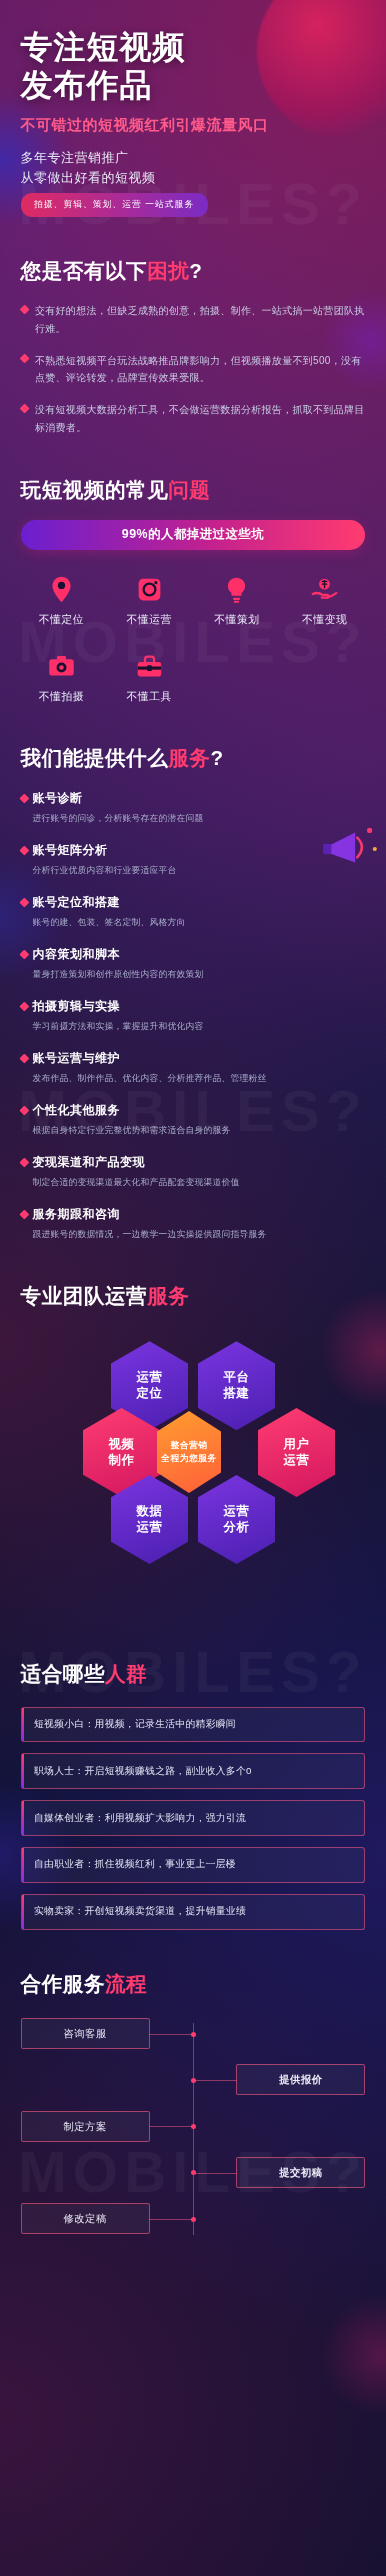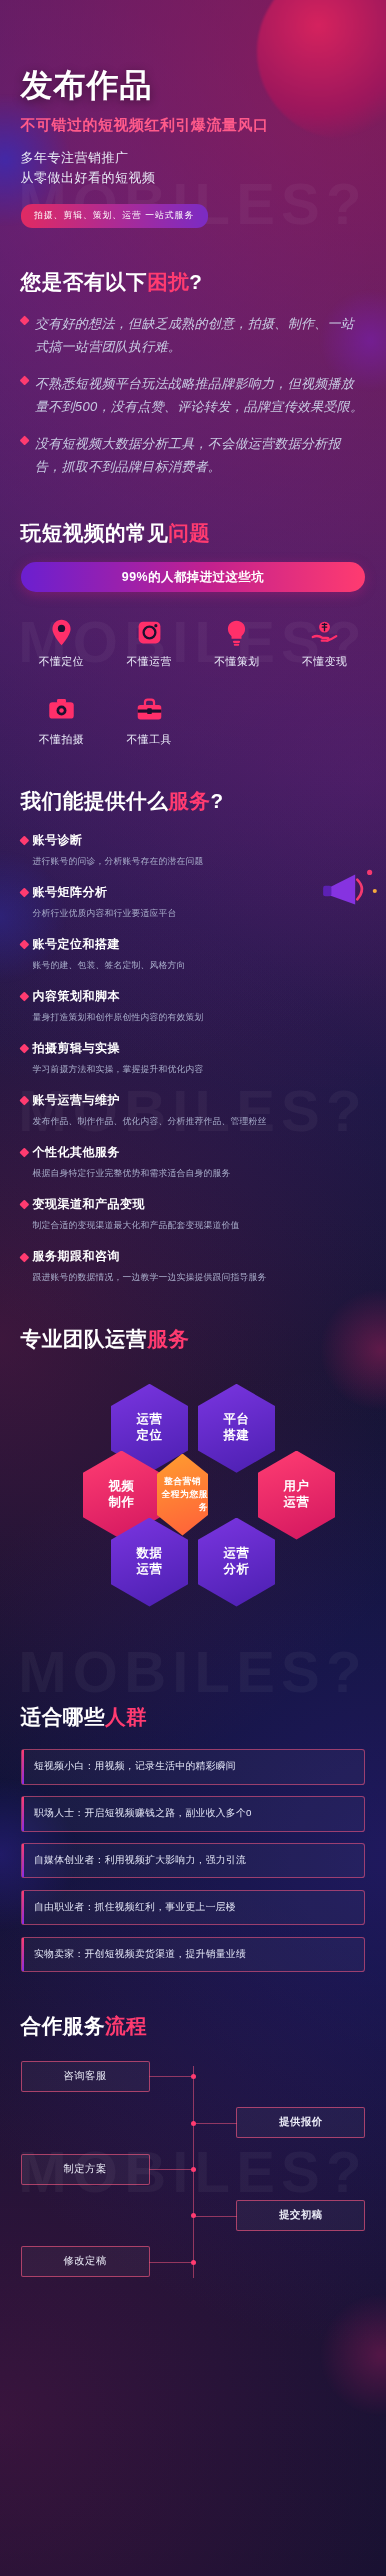--- a/index.html
+++ b/index.html
@@ -52,40 +52,40 @@
   .hero { padding: 29px 20.6px 0 20.6px; }
   .hero h1 {
     font-size: 32px; line-height: 1.18; color: #ffffff; font-weight: bold;
     letter-spacing: 1px; text-shadow: 0 2.1px 9.3px rgba(0,0,0,.45);
   }
   .hero-sub {
     margin-top: 11.3px; font-size: 15px; color: #ff5a8a; letter-spacing: 0.5px; font-weight: bold;
   }
   .hero-desc { margin-top: 13.4px; font-size: 13px; line-height: 1.55; color: #e7e9f5; letter-spacing: 0.5px; }
   .hero-tag {
-    display: inline-block; margin-top: 16px; padding: 5.7px 13.4px; border-radius: 11.3px;
+    display: inline-block; margin-top: 5px; padding: 5.7px 13.4px; border-radius: 11.3px;
     background: linear-gradient(90deg, #e02a63 0%, #7b2bc4 100%);
     color: #fff; font-size: 8.8px; letter-spacing: 1px;
   }
 
   
   .sec-title { padding: 0 20.6px; margin-top: 40px; }
   .sec-title .t {
     font-size: 20.6px; font-weight: bold; color: #fff; letter-spacing: 0.5px;
   }
   .sec-title .t .hl { color: #ff3b70; }
 
   
   .bullets { padding: 0 20.6px; margin-top: 17.5px; }
   .bullet { display: flex; gap: 7.2px; margin-bottom: 14.4px; }
   .bullet .dot {
     flex: 0 0 auto; width: 7.2px; height: 7.2px; margin-top: 3.6px;
     background: #ff3b70; transform: rotate(45deg); border-radius: 1px;
   }
-  .bullet p { font-size: 13px; line-height: 1.75; color: #c9cde4; letter-spacing: 0.3px; font-style: italic; }
+  .bullet p { font-size: 10px; line-height: 1.75; color: #c9cde4; letter-spacing: 0.3px; }
 
   
   .banner-wrap { padding: 0 20.6px; margin-top: 15.5px; }
   .banner {
     height: 30px; border-radius: 15px; display: flex; align-items: center; justify-content: center;
     background: linear-gradient(90deg, #6b1fd0 0%, #c3218e 55%, #ff3b70 100%);
     color: #fff; font-size: 12.4px; letter-spacing: 0.5px; font-weight: bold;
     box-shadow: 0 3.1px 11.3px rgba(200,30,120,.35);
   }
 
@@ -108,26 +108,26 @@
   .svc .d { margin-top: 4.6px; margin-left: 12px; font-size: 8.8px; color: #a9aecb; line-height: 1.7; letter-spacing: 0.2px; }
   .svc-deco { position: absolute; right: 5.2px; top: 27px; width: 62px; height: 62px; opacity: .95; }
 
   
   .honey { position: relative; width: 386px; height: 289px; margin-top: 20.6px; }
   .hex {
     position: absolute; width: 77px; height: 89px;
     clip-path: polygon(50% 0%, 100% 25%, 100% 75%, 50% 100%, 0% 75%, 0% 25%);
     display: flex; flex-direction: column; align-items: center; justify-content: center;
     color: #fff; font-size: 12.4px; font-weight: bold; line-height: 1.28; letter-spacing: 0.5px;
-    text-align: right;
+    text-align: left;
   }
   .hex.pink { background: linear-gradient(160deg, #ff3d72 0%, #d2165f 100%); margin-left: 16px; }
   .hex.purple { background: linear-gradient(160deg, #7a35e0 0%, #4b1fb0 100%); }
   .hex.center {
-    width: 51px; height: 82px;
+    width: 64px; height: 82px;
     background: linear-gradient(160deg, #ff9d2f 0%, #ff5f3a 100%);
     font-size: 8.8px; font-weight: bold; line-height: 1.5;
   }
   .hex .l2 { display: block; }
 
   
   .aud { padding: 0 20.6px; margin-top: 18.5px; }
   .aud-item {
     position: relative; margin-bottom: 11.3px; padding: 10.3px 11.3px 10.3px 12.4px;
     border: 0.5px solid rgba(255,90,130,.55); border-radius: 3.1px;
@@ -168,21 +168,21 @@
   <div class="ghost" style="top:170px;">MOBILES?</div>
   <div class="ghost" style="top:608px;">MOBILES?</div>
   <div class="ghost" style="top:1077px;">MOBILES?</div>
   <div class="ghost" style="top:1638px;">MOBILES?</div>
   <div class="ghost" style="top:2138px;">MOBILES?</div>
 
   <div class="content">
 
     <div class="hero">
       <h1>
-        <br>
+        <span>专注短视频</span><br>
         <span>发布作品</span>
       </h1>
       <div class="hero-sub">不可错过的短视频红利引爆流量风口</div>
       <div class="hero-desc">
         <span>多年专注营销推广</span><br>
         <span>从零做出好看的短视频</span>
       </div>
       <div class="hero-tag">拍摄、剪辑、策划、运营 一站式服务</div>
     </div>
 

